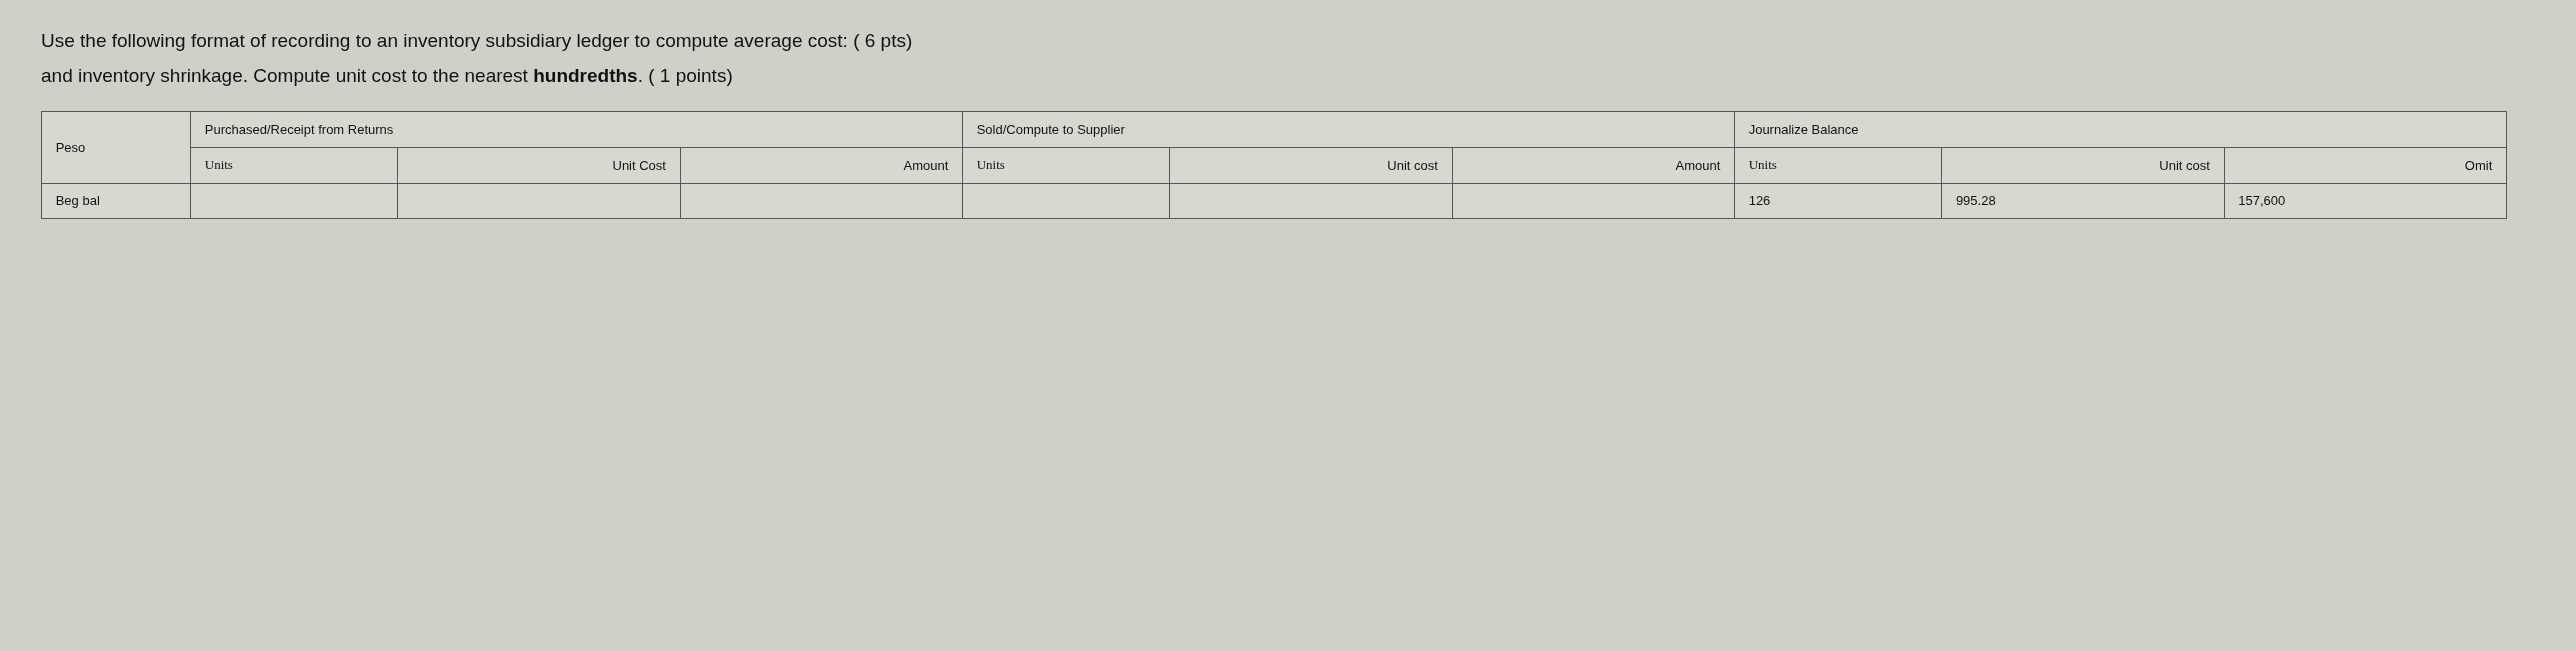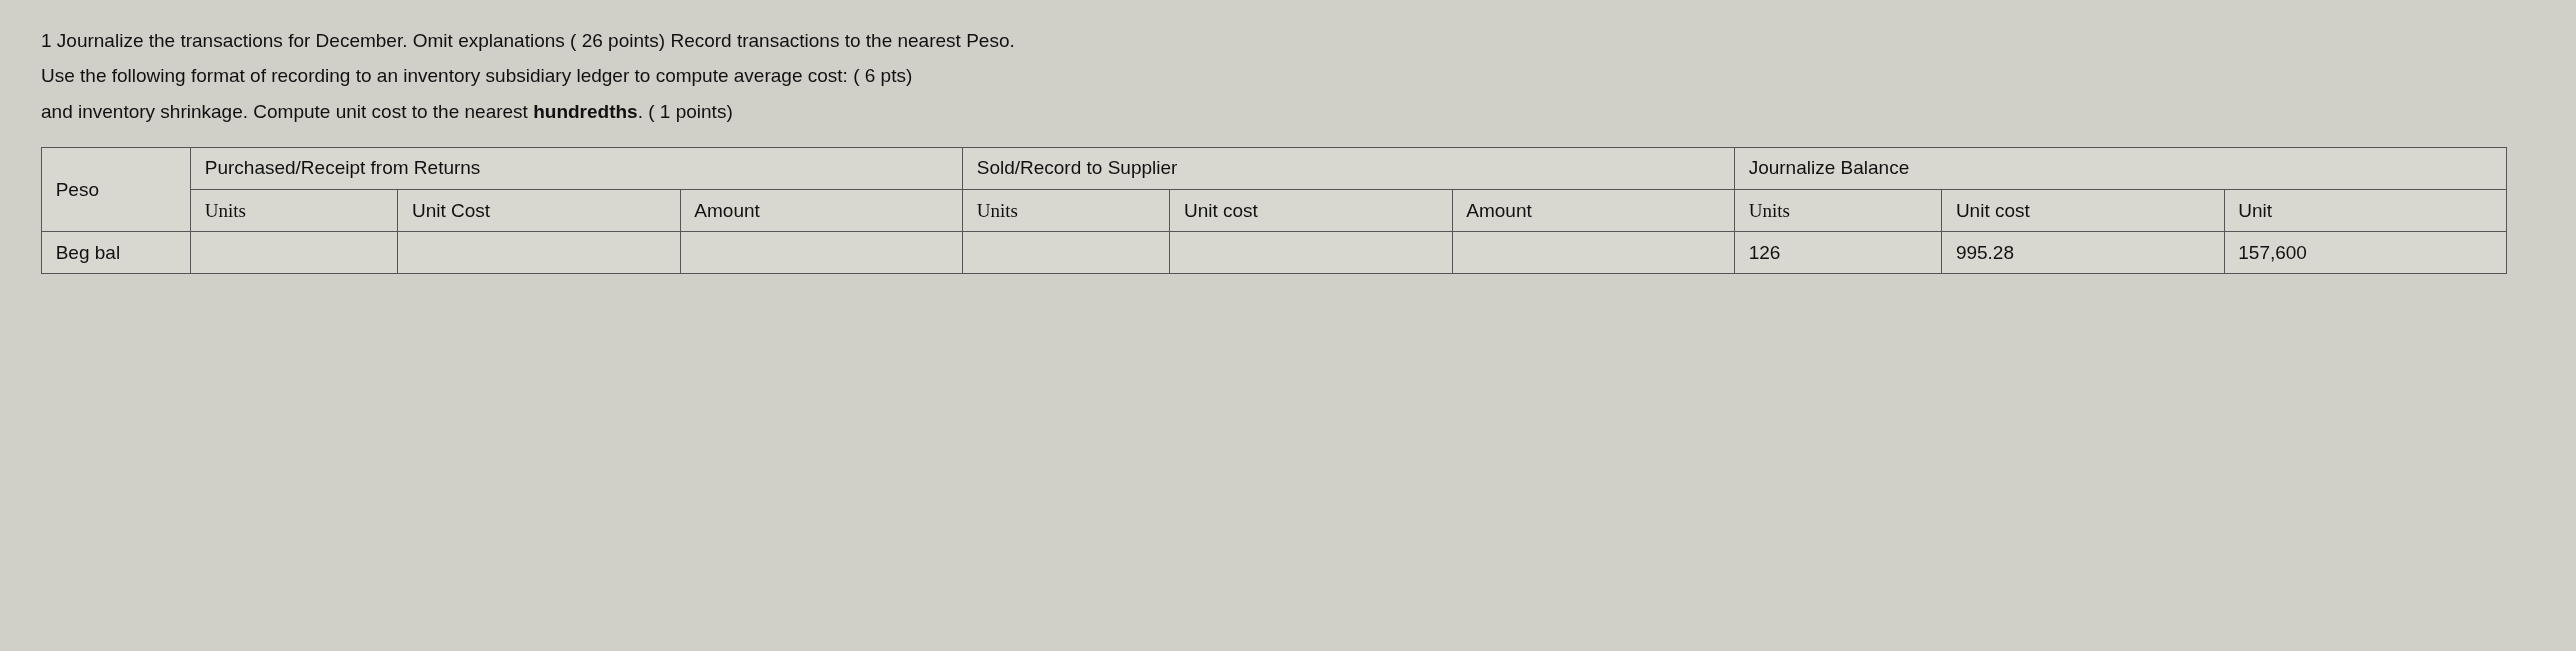--- a/index.html
+++ b/index.html
@@ -45,21 +45,21 @@
     }
 
     table, th, td {
       border: 1.4px solid #555;
     }
 
     th, td {
       padding: 9.6px 13.7px;
       text-align: left;
       vertical-align: middle;
-      font-size: 19px;
+      font-size: 13px;
     }
 
     .header-row-1 th {
       font-weight: normal;
       background-color: #d9d8d0;
       border-bottom: 1.4px solid #555;
     }
 
     .header-row-2 th {
       font-weight: normal;
@@ -69,56 +69,55 @@
     .data-row td {
       background-color: #d9d8d0;
     }
 
     .empty-cell {
       background-color: #c8c7be;
     }
 
     .col-date { width: 123px; }
     .col-narrow { width: 171px; font-family: Liberation Serif, serif; }
-    .col-medium { width: 233px; }
+    .col-medium { width: 233px; text-align: right; }
   </style>
 </head>
 <body>
 
 <div class="instructions">
-  <p>1 Journalize the transactions for December. Omit explanations ( 26 points) Record transactions to the nearest Peso.</p>
   <p>
     <span>Use the following format of recording to an inventory subsidiary ledger to compute average cost: ( 6 pts)</span>
   </p>
   <p>
     <span>and inventory shrinkage. Compute unit cost to the nearest </span><span class="bold">hundredths</span><span>. ( 1 points)</span>
   </p>
 </div>
 
 <div class="table-wrapper">
   <table>
 
     <thead>
       <tr class="header-row-1">
         <th class="col-date" rowspan="2">Peso</th>
         <th colspan="3">Purchased/Receipt from Returns</th>
-        <th colspan="3">Sold/Record to Supplier</th>
+        <th colspan="3">Sold/Compute to Supplier</th>
         <th colspan="3">Journalize Balance</th>
       </tr>
 
       <tr class="header-row-2">
         <th class="col-narrow">Units</th>
         <th class="col-medium">Unit Cost</th>
         <th class="col-medium">Amount</th>
         <th class="col-narrow">Units</th>
         <th class="col-medium">Unit cost</th>
         <th class="col-medium">Amount</th>
         <th class="col-narrow">Units</th>
         <th class="col-medium">Unit cost</th>
-        <th class="col-medium">Unit</th>
+        <th class="col-medium">Omit</th>
       </tr>
     </thead>
     <tbody>
       <tr class="data-row">
         <td>Beg bal</td>
         <td class="empty-cell"></td>
         <td class="empty-cell"></td>
         <td class="empty-cell"></td>
         <td class="empty-cell"></td>
         <td class="empty-cell"></td>

